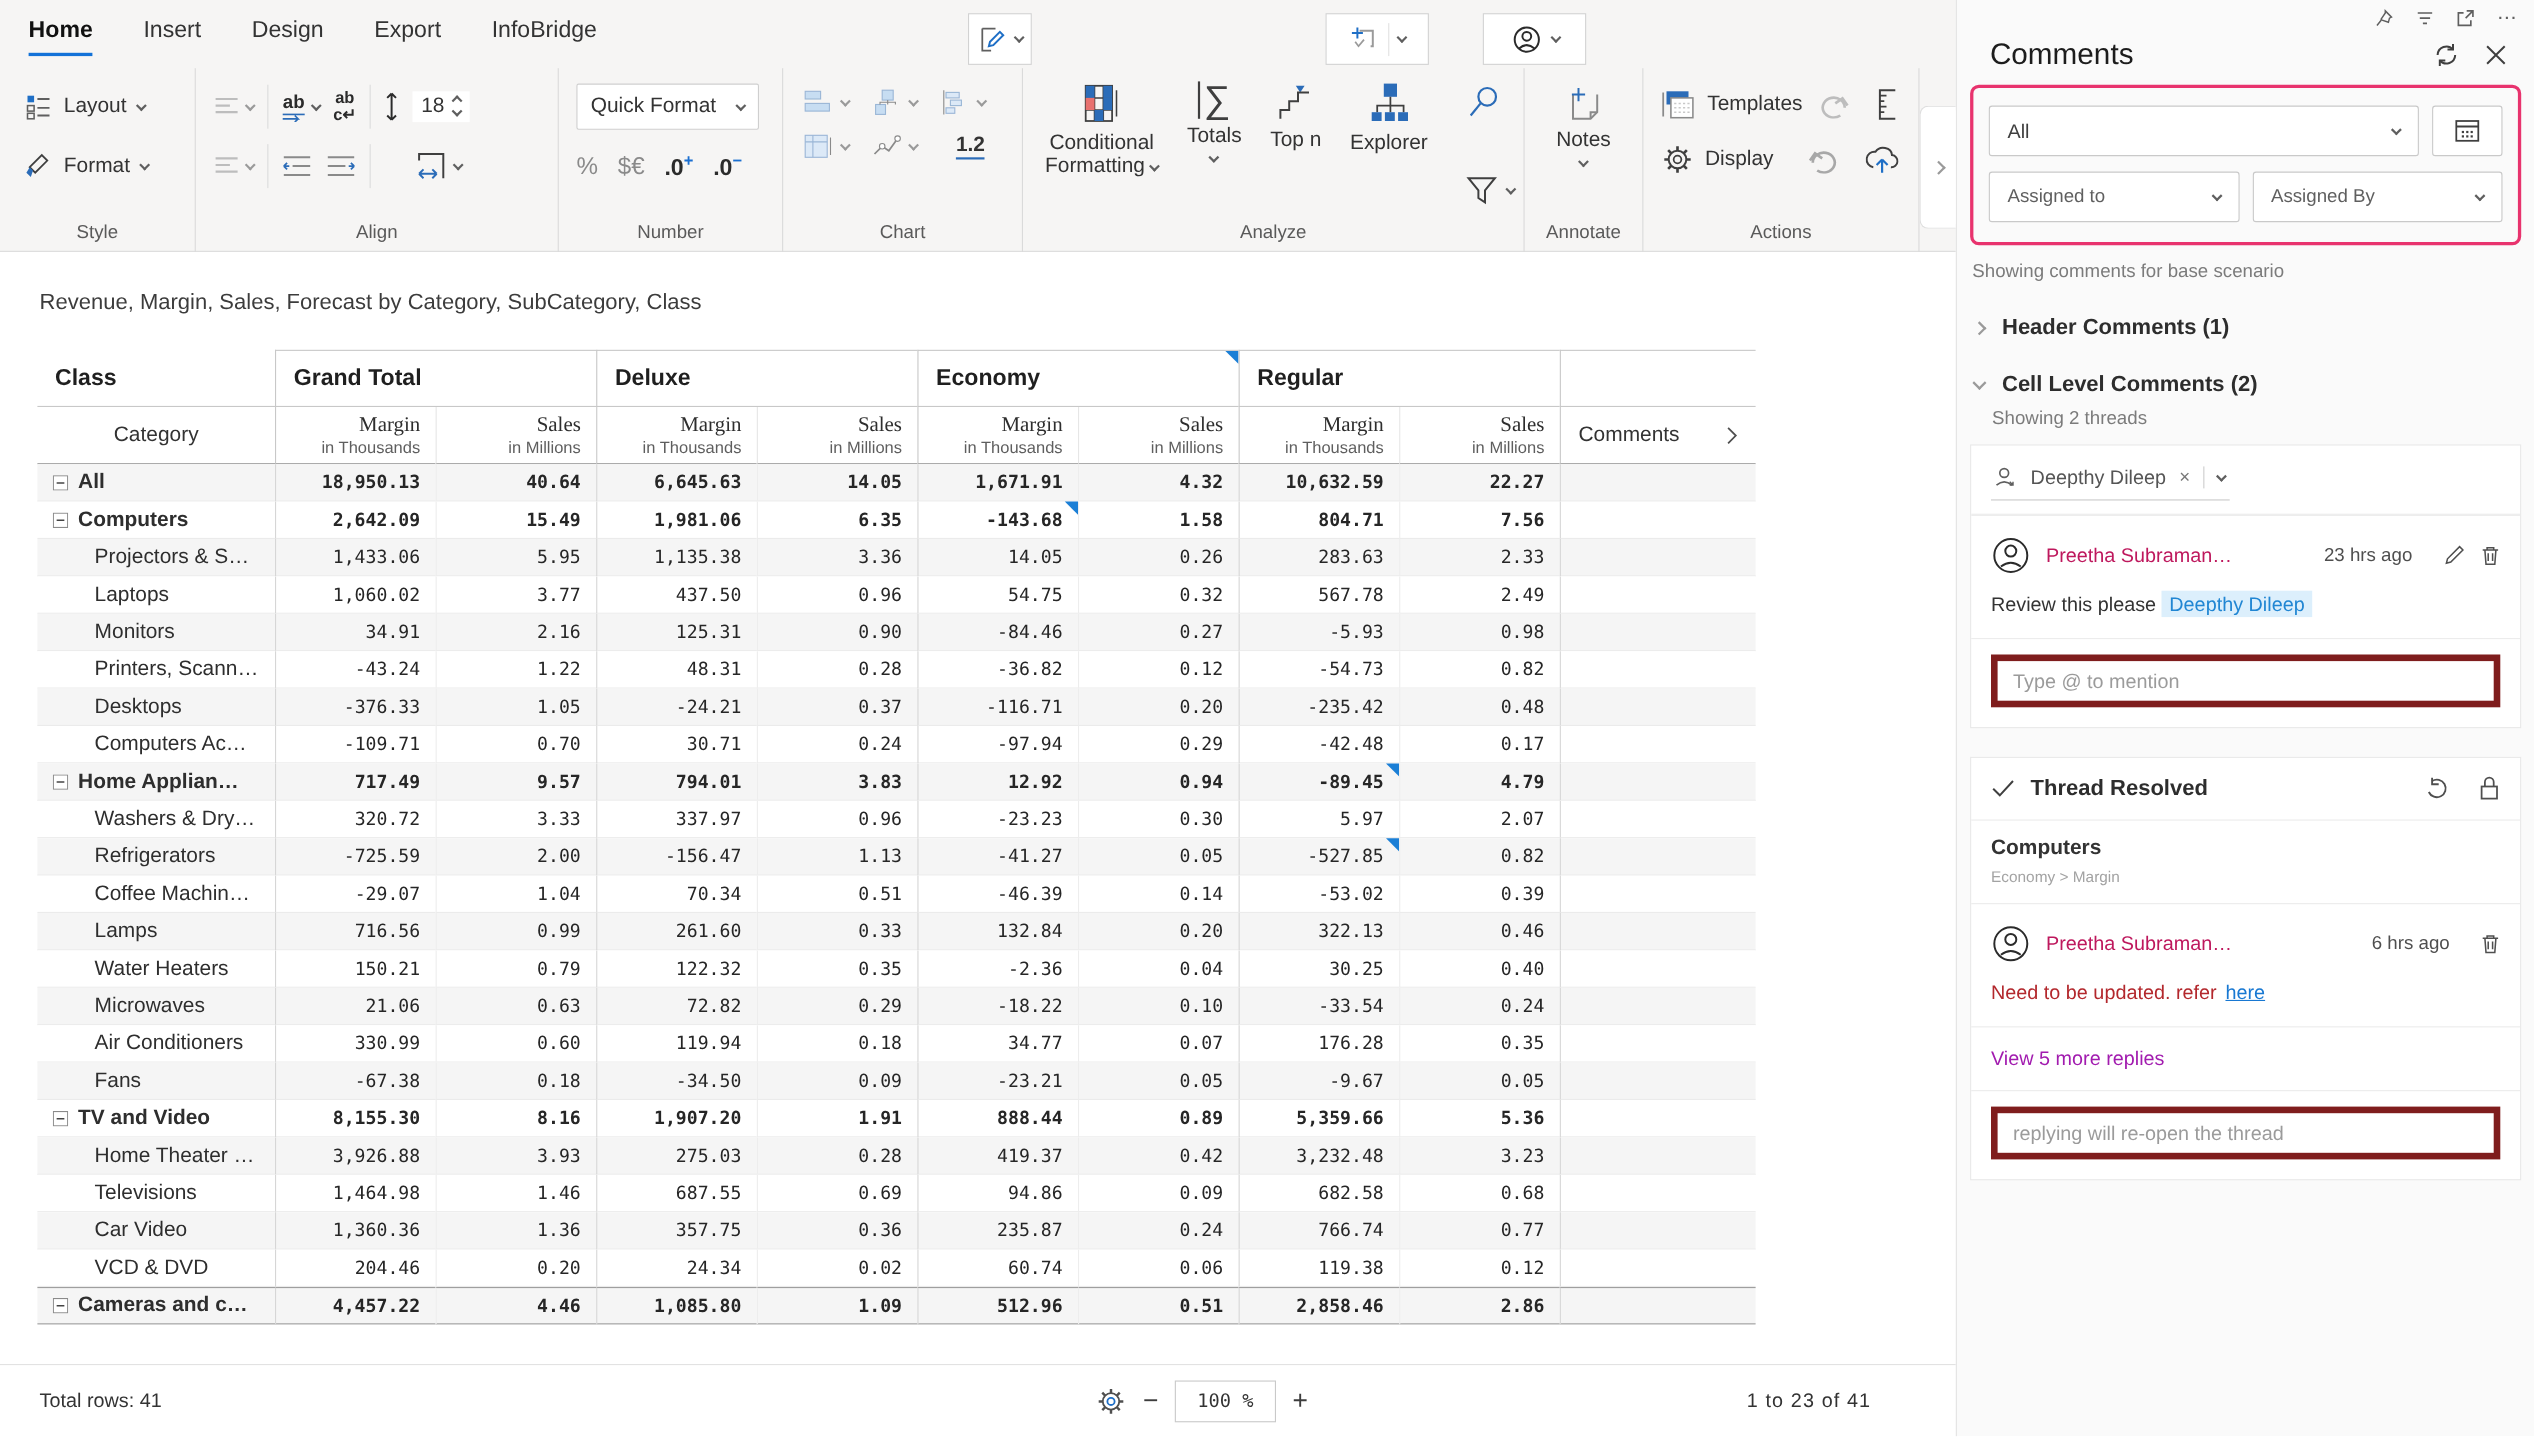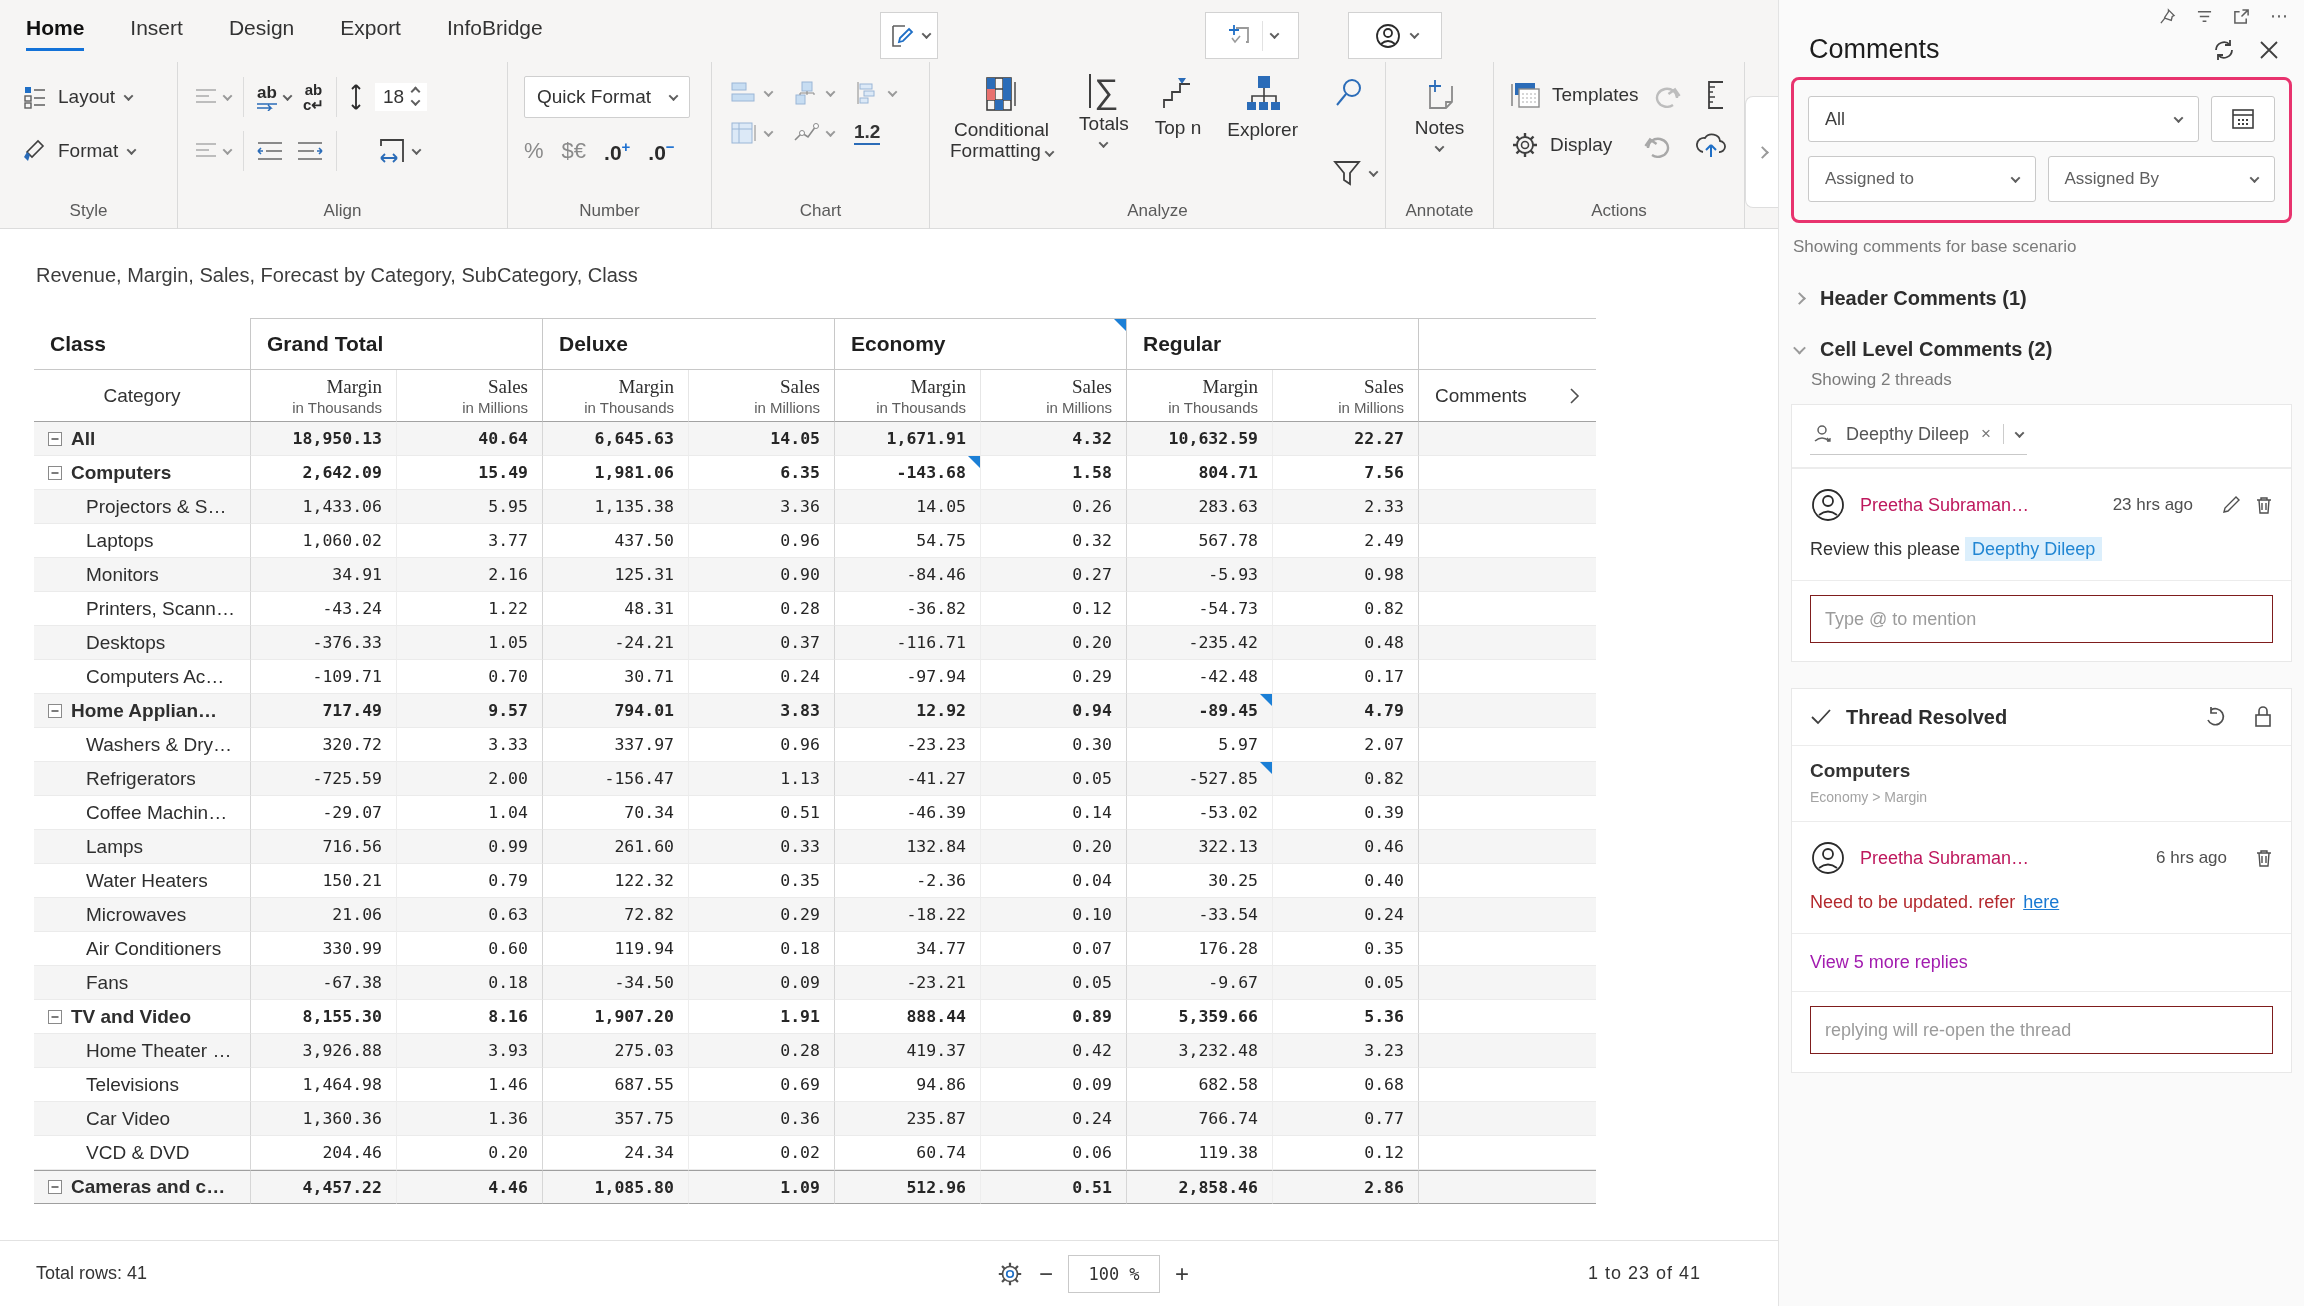--- a/index.html
+++ b/index.html
@@ -41,21 +41,21 @@
   .isep { width:1px; height:40px; background:#dcdcdc; }
   .qf-dd { width:166px; height:42px; background:#fff; border:1px solid #cfcfcf; border-radius:2px; display:flex; align-items:center; justify-content:space-between; padding:0 12px; font-size:19px; color:#333; }
   .numglyph { font-size:22px; color:#8a8a8a; }
   .decglyph { font-size:21px; color:#2b2b2b; font-weight:700; position:relative; }
   .decglyph sup { color:#1b6fd0; font-size:15px; }
   .fs-box { display:flex; align-items:center; background:#fff; padding:3px 8px; gap:8px; }
   .spinner { display:flex; flex-direction:column; gap:4px; }
   .spinner .chev.up { transform:rotate(-135deg); }
   .chart-grid { display:grid; grid-template-columns:repeat(3,62px); row-gap:14px; margin-top:10px; }
   .chart-it { display:flex; align-items:center; gap:5px; }
-  .vlabel12 { font-size:19px; color:#333; font-weight:700; border-bottom:2px solid #2b6cb8; }
+  .vlabel12 { font-size:19px; color:#333; font-weight:700; border-bottom:2px solid #2b6cb8;margin-left:15px; }
   .bigbtns { display:flex; gap:26px; }
   .bigbtn { display:flex; flex-direction:column; align-items:center; gap:6px; padding-top:4px; }
   .bigbtn .lab { font-size:19px; color:#333; line-height:1.1; text-align:center; }
   .srchcol { display:flex; flex-direction:column; justify-content:space-between; height:118px; padding-top:6px; margin-left:8px; }
   .act-row { display:flex; align-items:center; height:50px; gap:12px; }
   .act-icons { margin-left:auto; display:flex; gap:22px; padding-right:18px; align-items:center; }
   .panel-expander { position:absolute; right:0; top:96px; width:33px; height:112px; background:#fff; border:1px solid #dedede; border-right:none; border-radius:8px 0 0 8px; display:flex; align-items:center; justify-content:center; z-index:6; }
 
   
   .report-title { position:absolute; left:36px; top:264px; font-size:20px; color:#3c3c3c; }
@@ -132,21 +132,21 @@
   .csec { padding:18px 18px 20px; }
   .c-head { display:flex; align-items:center; gap:14px; }
   .c-name { font-size:18px; color:#be185d; }
   .c-time { margin-left:auto; font-size:17px; color:#4f4f4f; }
   .c-icons { display:flex; gap:14px; margin-left:14px; align-items:center; }
   .c-text { margin-top:16px; font-size:18px; color:#333; }
   .mention { background:#dceffc; color:#2186d3; padding:2px 7px; }
   .c-text.red { color:#b3282d; }
   .link { color:#1878d2; text-decoration:underline; margin-left:8px; }
   .inp-wrap { padding:14px 18px 18px; }
-  .reply-input { width:100%; height:48px; border:1px solid #7f1d1d; background:#fff; padding:0 14px; font-size:18px; color:#333; font-family:"Liberation Sans", sans-serif; }
+  .reply-input { width:100%; height:48px; border:6px solid #7f1d1d; background:#fff; padding:0 14px; font-size:18px; color:#333; font-family:"Liberation Sans", sans-serif; }
   .reply-input::placeholder { color:#9b9b9b; }
   .resolved-row { display:flex; align-items:center; gap:14px; padding:16px 18px; }
   .resolved-row .ricons { margin-left:auto; display:flex; gap:26px; align-items:center; }
   .more-replies { padding:18px 18px; font-size:18px; color:#a21caf; }
   svg { display:block; }
 </style>
 </head>
 <body>
 
 <div class="app">

